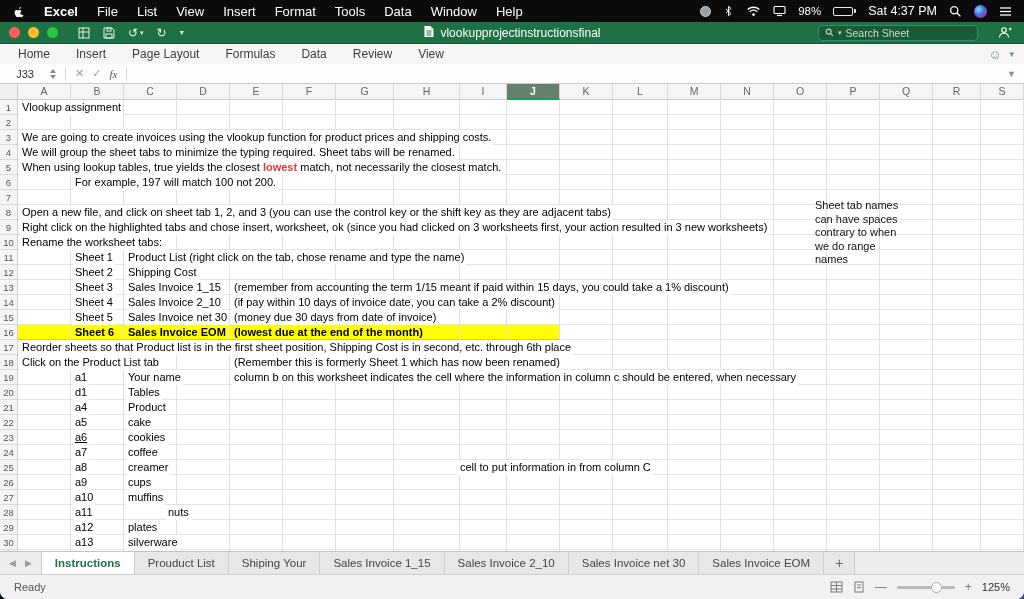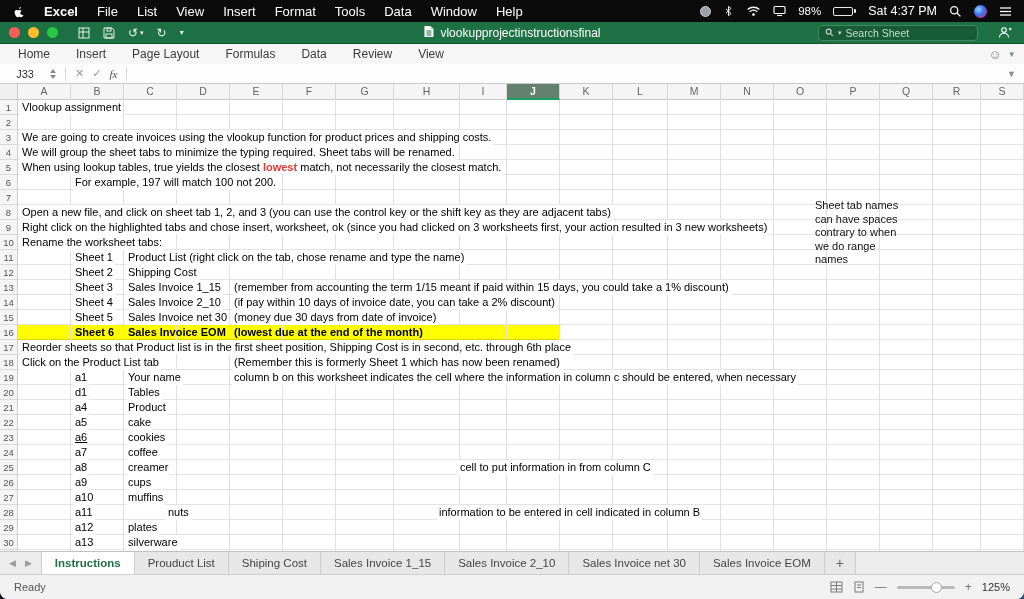--- a/index.html
+++ b/index.html
@@ -385,21 +385,20 @@
         <div class="cell" style="top: 345px; left: 126px;">coffee</div>
         <div class="cell" style="top: 360px; left: 73px;">a8</div>
         <div class="cell" style="top: 360px; left: 126px;">creamer</div>
         <div class="cell" style="top: 360px; left: 458px;">cell to put information in from column C</div>
         <div class="cell" style="top: 375px; left: 73px;">a9</div>
         <div class="cell" style="top: 375px; left: 126px;">cups</div>
         <div class="cell" style="top: 390px; left: 73px;">a10</div>
         <div class="cell" style="top: 390px; left: 126px;">muffins</div>
         <div class="cell" style="top: 405px; left: 73px;">a11</div>
         <div class="cell" style="top: 405px; left: 126px; margin-left: 40px;">nuts</div>
-        <div class="cell" style="top: 405px; left: 437px;">information to be entered in cell indicated in column B</div>
         <div class="cell" style="top: 420px; left: 73px;">a12</div>
         <div class="cell" style="top: 420px; left: 126px;">plates</div>
         <div class="cell" style="top: 435px; left: 73px;">a13</div>
         <div class="cell" style="top: 435px; left: 126px;">silverware</div>
       </div>
 
     <svg id="ann">
       <defs>
         <marker id="ah" markerWidth="9" markerHeight="8" refX="7.5" refY="3" orient="auto">
           <path d="M0,0 L8,3 L0,6 Z" fill="#141414"></path>
@@ -422,21 +421,21 @@
 names</div>
 
     <div id="tab-bar">
       <span id="tab-nav">
         <span>◀</span>
         <span>▶</span>
       </span>
       <span id="tabs">
           <div class="stab active">Instructions</div>
           <div class="stab">Prouduct List</div>
-          <div class="stab">Shiping Cost</div>
+          <div class="stab">Shiping Your</div>
           <div class="stab">Sales Invoice 1_15</div>
           <div class="stab">Sales Invoice 2_10</div>
           <div class="stab">Sales Invoice net 30</div>
           <div class="stab">Sales Invoice EOM</div>
           <div class="stab add">+</div>
         </span>
     </div>
 
     <div id="status-bar">
       <span id="status-mode">Ready</span>

